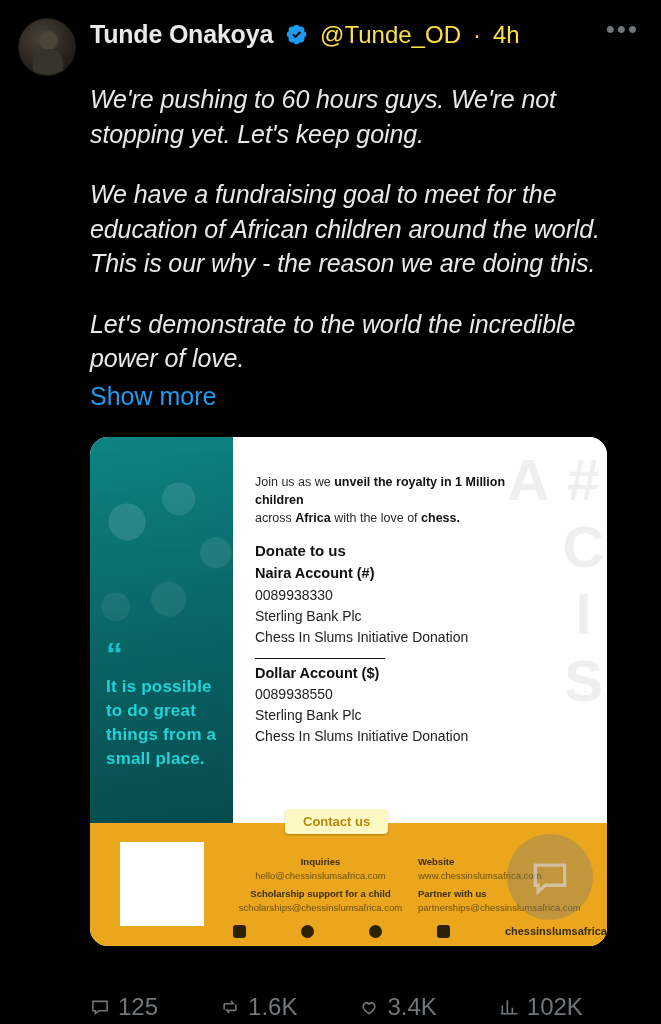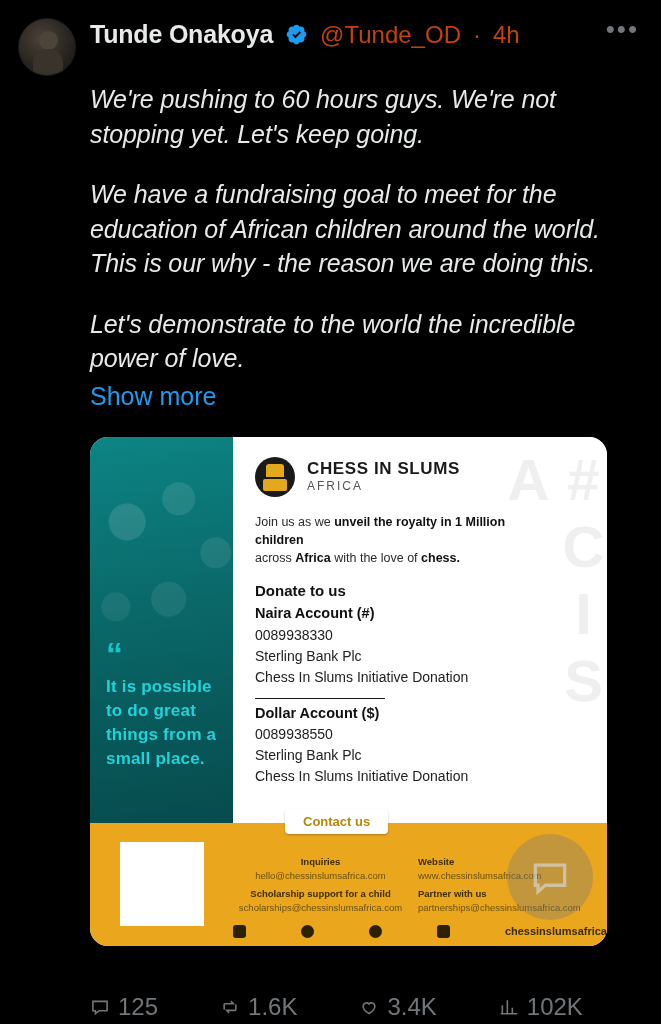--- a/index.html
+++ b/index.html
@@ -66,21 +66,21 @@
     color: #e7e9ea;
     font-size: 25px;
     letter-spacing: -0.2px;
   }
   .verified {
     width: 23px; height: 23px;
     flex: 0 0 23px;
     display: inline-block;
   }
   .handle, .dot, .time {
-    color: #c2410c;
+    color: #fde047;
     font-size: 24px;
     font-weight: normal;
   }
   .more-btn {
     color: #71767b;
     font-size: 26px;
     line-height: 14px;
     letter-spacing: 2px;
     padding: 0 4px 8px 4px;
     flex: 0 0 auto;
@@ -294,21 +294,21 @@
   }
   .contact-area {
     flex: 1 1 auto;
     position: relative;
     padding: 6px 14px 0 0;
   }
   .contact-pill {
     position: absolute;
     left: 52px;
     top: -14px;
-    background: #ffffff;
+    background: #fef9c3;
     color: #b8860b;
     font-size: 13px;
     font-weight: bold;
     padding: 5px 18px;
     border-radius: 4px;
     box-shadow: 0 1px 2px rgba(0,0,0,0.25);
   }
   .contact-cols {
     display: flex;
     margin-top: 26px;
@@ -414,27 +414,20 @@
   <div class="card">
     <div class="card-top">
       <div class="card-left">
         <div class="faces"></div>
         <div class="quotemark">“</div>
         <div class="quote">It is possible to do great things from a  small place.</div>
       </div>
       <div class="card-right">
         <div class="watermark">#CIS A</div>
 
-        <div class="brandrow">
-          <div class="brandlogo"></div>
-          <div>
-            <div class="brandname">CHESS IN SLUMS</div>
-            <div class="brandsub">AFRICA</div>
-          </div>
-        </div>
 
         <div class="intro">
           <span>Join us as we </span><b>unveil the royalty in 1 Million children</b><br>
           <span>across </span><b>Africa</b><span> with the love of </span><b>chess.</b>
         </div>
 
         <div class="donate-h">Donate to us</div>
 
         <div class="acct">
           <div class="acct-label">Naira Account (#)</div>

